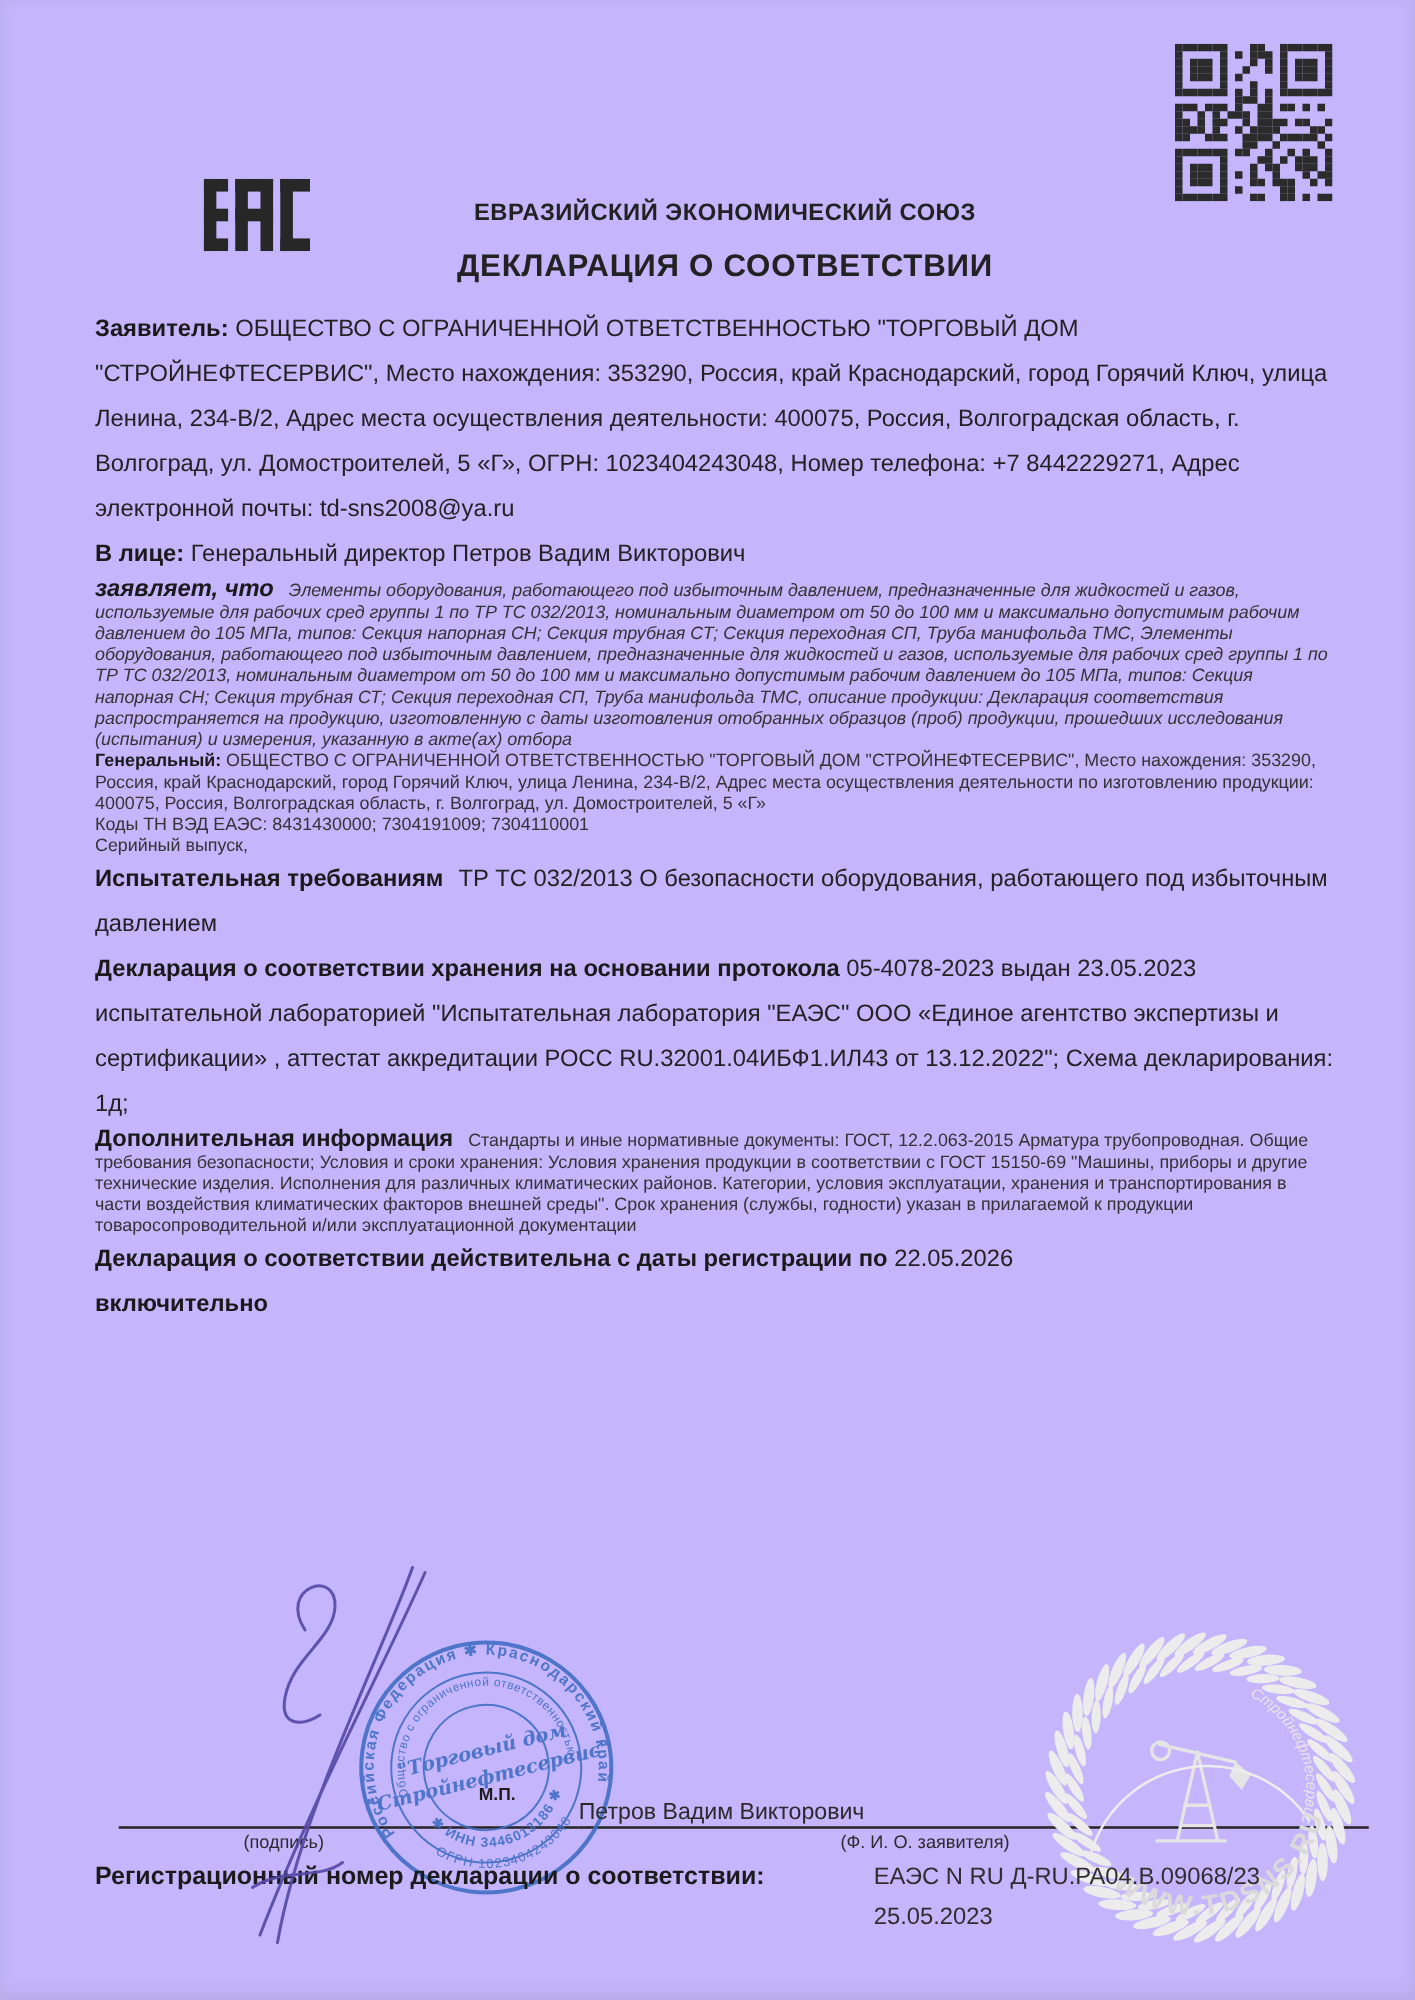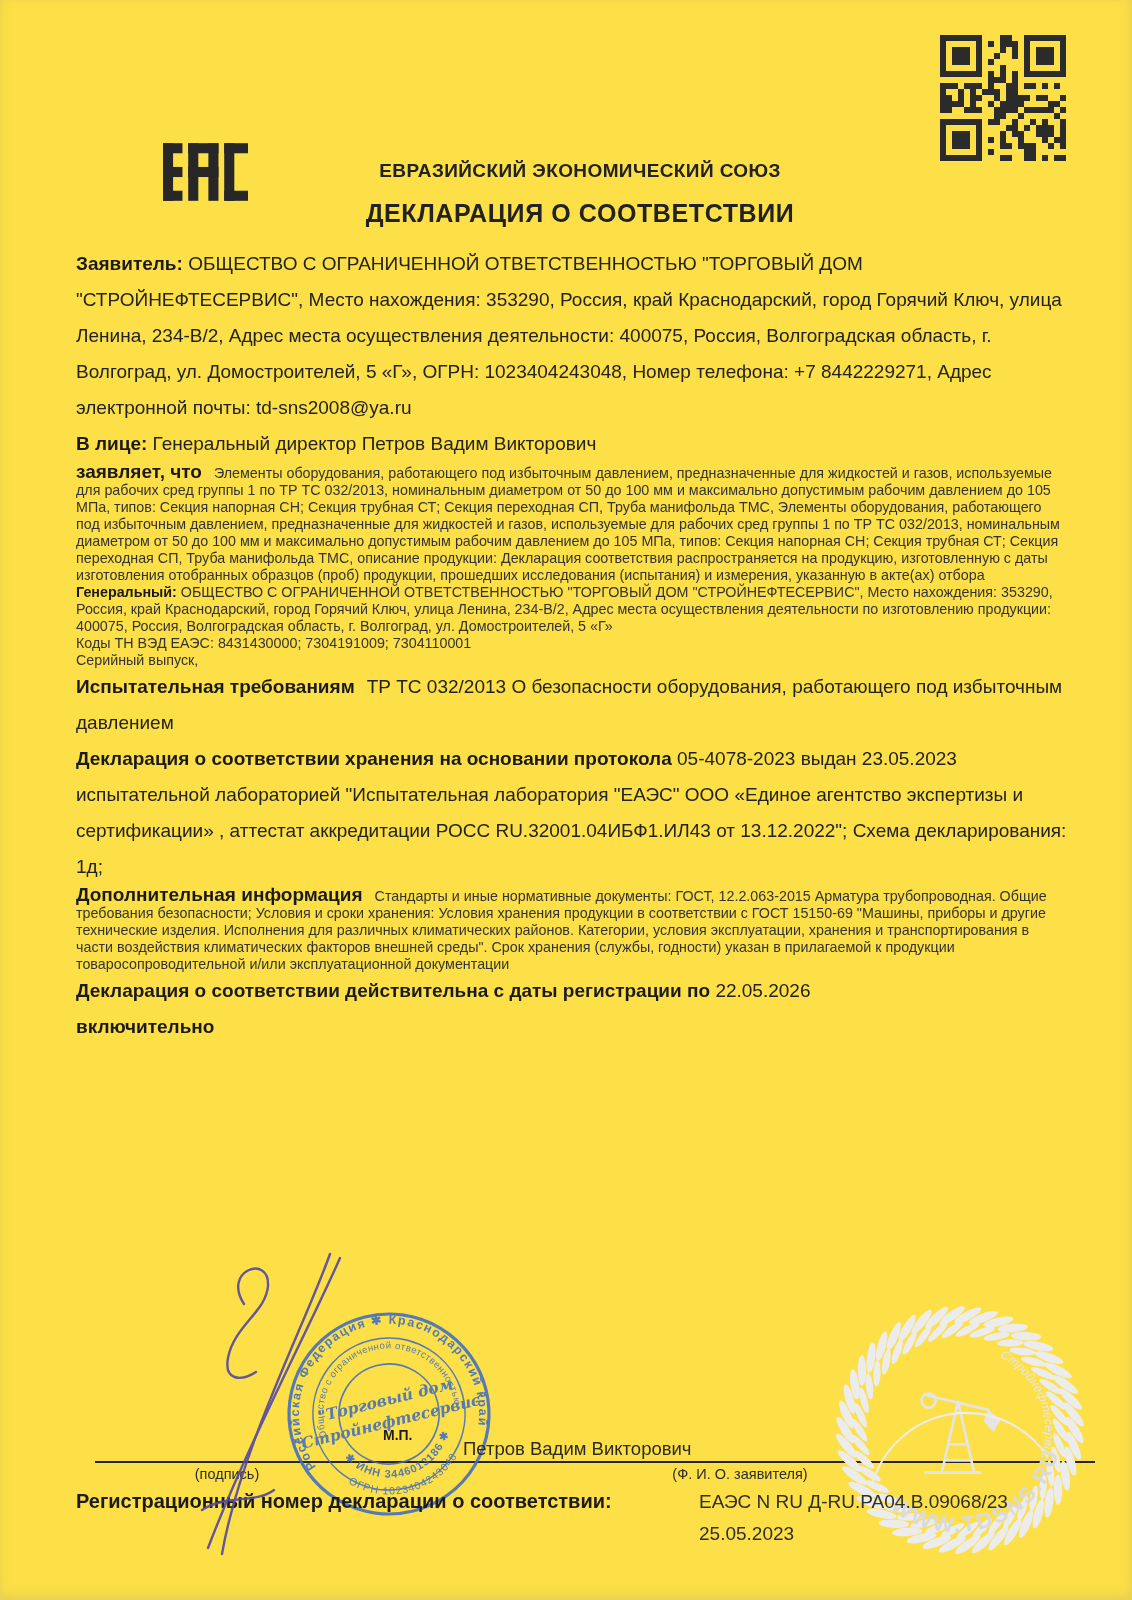--- a/index.html
+++ b/index.html
@@ -1,38 +1,38 @@
 <!DOCTYPE html>
 <html lang="ru"><head>
 <meta charset="utf-8">
 <style>
   html,body { margin:0; padding:0; background:#ffffff; }
   .page {
     position:relative; width:1132px; height:1600px; margin:0 auto;
-    background:#fde047; overflow:hidden;
+    background:#c4b5fd; overflow:hidden;
     font-family:"Liberation Sans", sans-serif; color:#1e1e1e;
   }
   .page::after{
     content:""; position:absolute; inset:0; pointer-events:none;
     box-shadow: inset 0 -5px 12px rgba(130,130,130,.16), inset -2px 0 8px rgba(160,160,160,.07);
   }
   .eac-logo { position:absolute; left:163px; top:132px; }
   .sr-only { position:absolute; width:1px; height:1px; overflow:hidden; clip:rect(0 0 0 0); }
   .doc-header { position:absolute; left:280px; top:160px; width:600px; text-align:center; }
   .doc-header .h1 { font-size:19px; font-weight:bold; letter-spacing:.4px; color:#222; }
   .doc-header .h2 { font-size:25px; font-weight:bold; letter-spacing:.6px; color:#222; margin-top:17px; }
   .qr { position:absolute; left:940px; top:35px; }
 
   .column { position:absolute; left:76px; top:246px; width:992px; }
   .column p { margin:0; }
   .big   { font-size:19px; line-height:36px; color:#222; }
   .small { font-size:14.3px; line-height:17px; color:#333; }
   .lead  { font-weight:bold; font-size:19px; line-height:1; color:#1a1a1a; }
   .gap-after { margin-right:12px; }
-  .mt2 { margin-top:2px; } .mt8 { margin-top:8px; } .mt9 { margin-top:9px; }
+  .mt2 { margin-top:2px; } .mt8 { margin-top:8px; } .mt9 { margin-top:9px;font-style:italic; }
   .mt10 { margin-top:10px; } .mt12 { margin-top:12px; } .mt28 { margin-top:28px; }
   b { color:#1a1a1a; }
 
   .sig-line { position:absolute; height:2px; background:#242424; }
   .caption { position:absolute; font-size:14.5px; color:#2b2b2b; text-align:center; }
   .mp { position:absolute; left:383px; top:1427px; font-size:14px; font-weight:bold; color:#1c1c1c; z-index:6; }
   .fio { position:absolute; left:463px; top:1438px; font-size:18.5px; color:#2a2a2a; z-index:6; }
 
   .reg-label { position:absolute; left:76px; font-size:20px; font-weight:bold; color:#1b1b1b; z-index:6; }
   .reg-value { position:absolute; left:699px; font-size:19px; color:#2e2e2e; z-index:6; }

